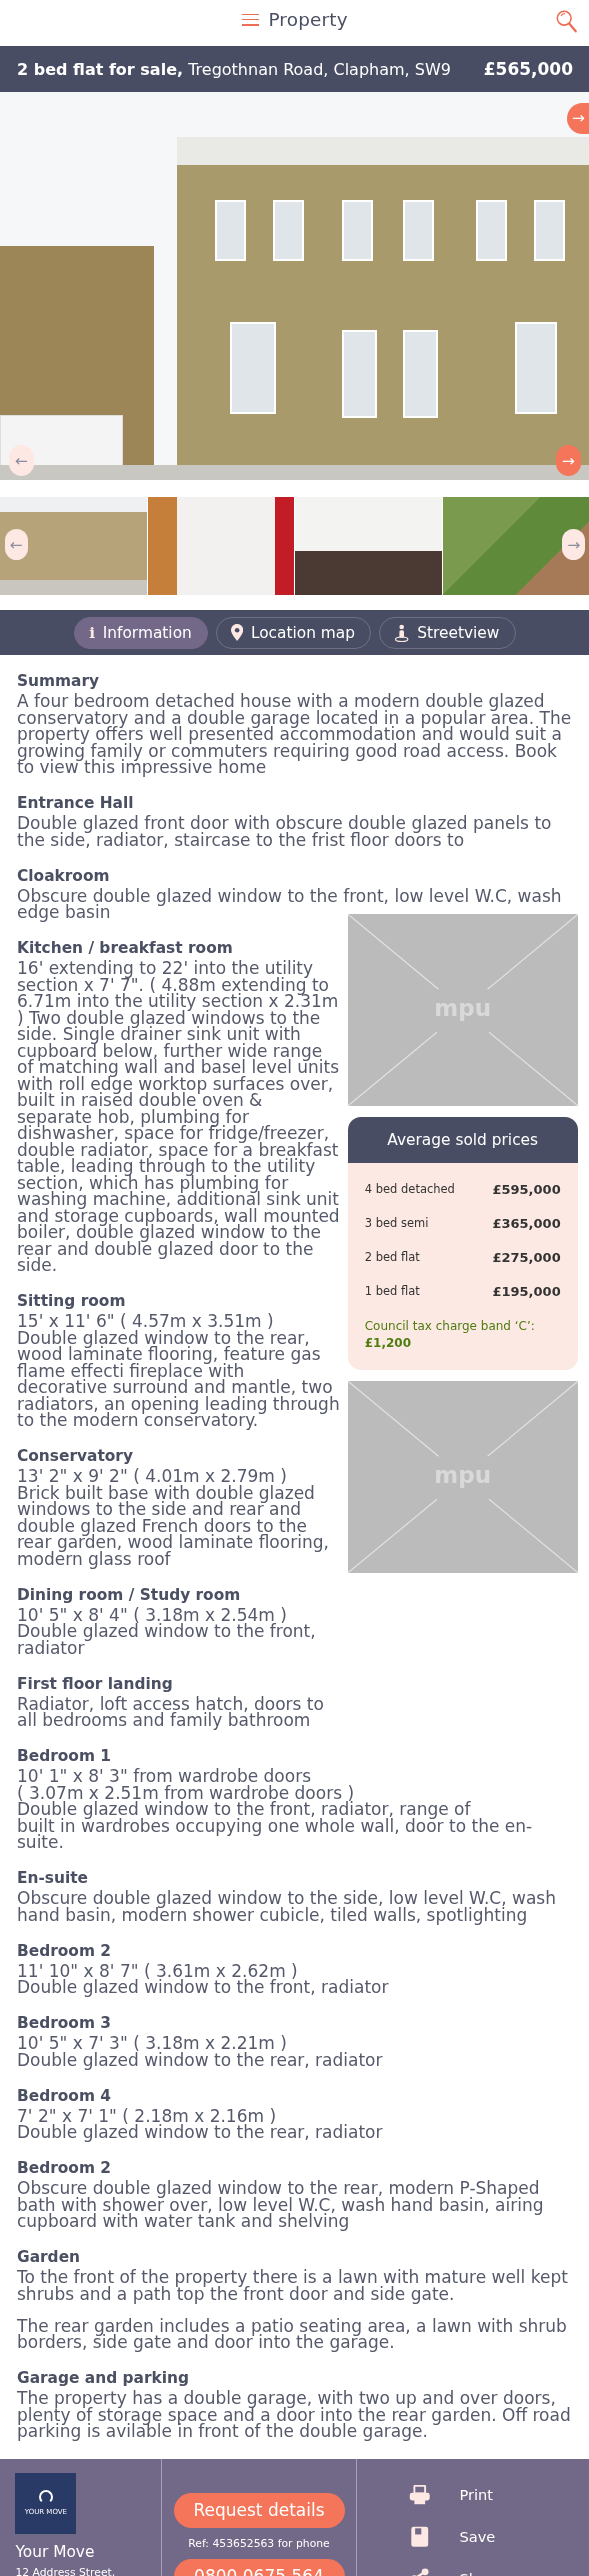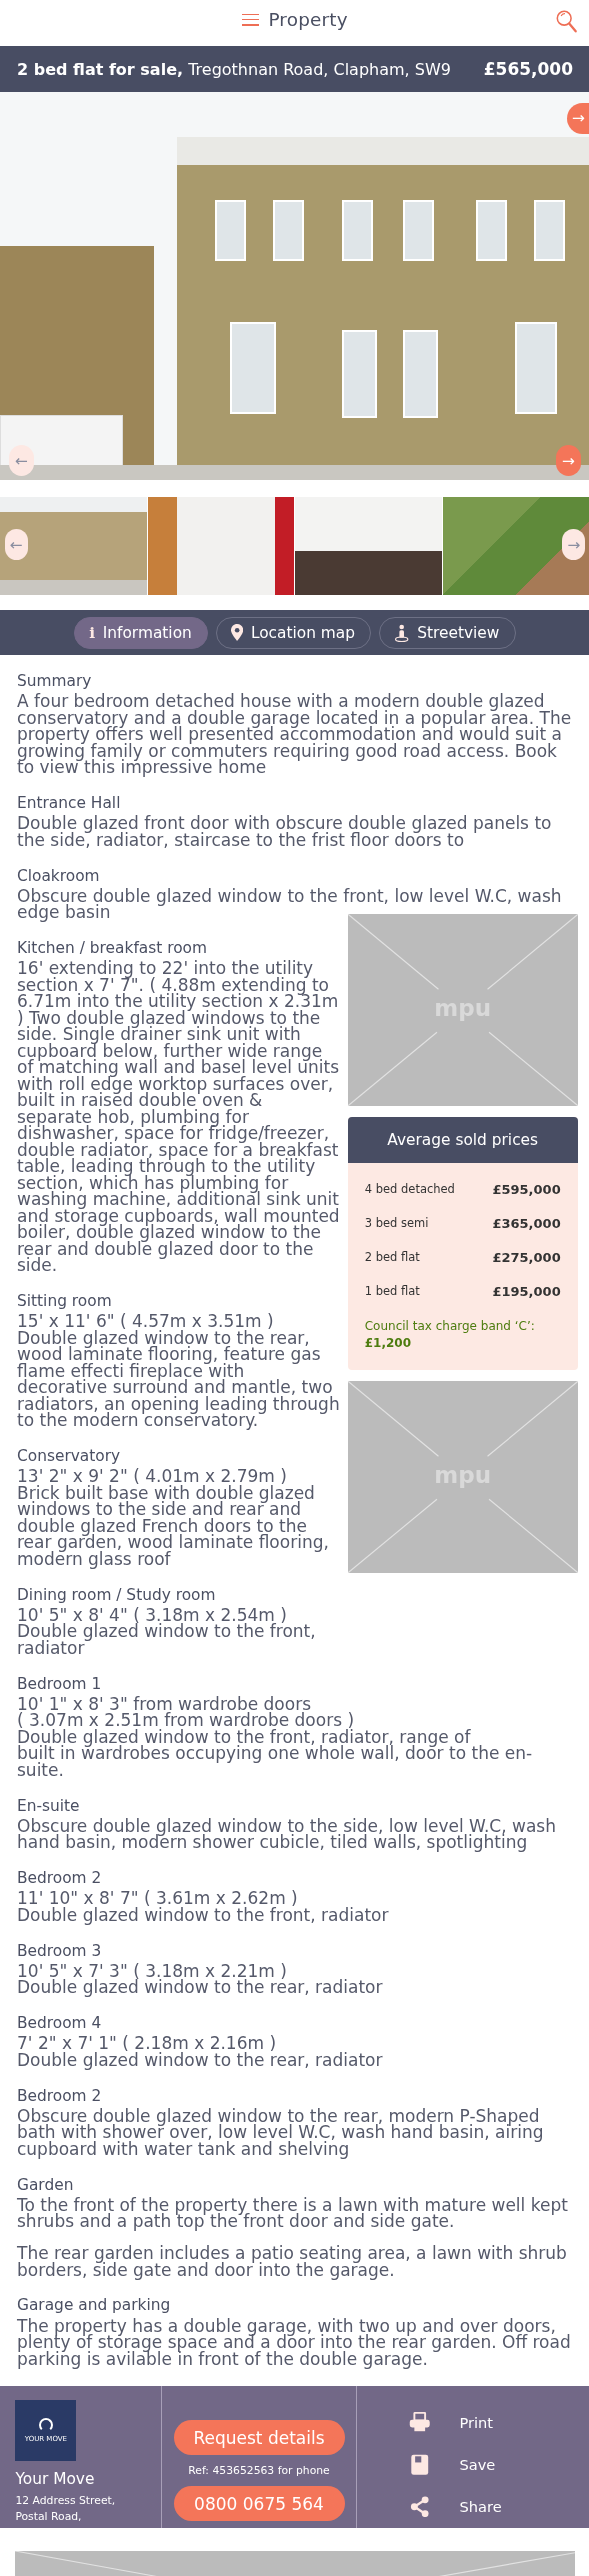--- a/index.html
+++ b/index.html
@@ -30,29 +30,29 @@
   .thumb.t2 { background: linear-gradient(90deg, #c67f3b 0 20%, #f2f1ef 20% 87%, #c21d26 87%); }
   .thumb.t3 { background: linear-gradient(180deg, #f3f3f2 0 55%, #4a3a33 55%); }
   .thumb.t4 { background: linear-gradient(135deg, #7a9a4d 0 40%, #5f8a3a 40% 70%, #a67a56 70%); }
   .thumbs .arrow-btn { top: 32px; }
   .tabsbar { background: #484d63; height: 45px; margin-top: 15.4px; display: flex; align-items: center; justify-content: center; gap: 7.7px; }
   .tab { height: 32px; border-radius: 16px; border: 0.8px solid #6d7085; color: #fff; font-size: 15.4px; display: flex; align-items: center; padding: 0 15.4px 0 14px; cursor: pointer; }
   .tab.active { background: #736888; border-color: #736888; }
   .tab .ic { margin-right: 7.7px; font-weight: bold; font-size: 15.4px; color: #fde8e3; }
   .content { position: relative; padding: 9.2px 17px 0 17px; min-height: 1536px; }
   .section { margin-top: 7.7px; }
-  .section h2 { font-size: 15.4px; font-weight: normal; color: #4a4f62; margin-bottom: 3.1px; }
+  .section h2 { font-size: 15.4px; font-weight: bold; color: #4a4f62; margin-bottom: 3.1px; }
   .section p { font-size: 17px; line-height: 16.5px; color: #55596a; }
   .section p + p { margin-top: 15.4px; }
   .narrow { width: 323px; }
   .sidebar { position: absolute; right: 12.3px; width: 230px; }
   .mpu { width: 230px; height: 192px; background: #bbbbbb; position: relative; overflow: hidden; }
   .mpu svg { position: absolute; inset: 0; }
   .mpu .lbl { position: absolute; left: 0; right: 0; top: 81px; text-align: center; color: #d9d9d9; font-weight: bold; font-size: 23px; }
-  .prices { width: 230px; margin: 10.8px 0; border-radius: 4px; overflow: hidden; background: #fde9e3; }
+  .prices { width: 230px; margin: 10.8px 0; border-radius: 13px; overflow: hidden; background: #fde9e3; }
   .prices .hd { background: #484d63; color: #fff; text-align: center; font-size: 15.4px; height: 46px; line-height: 46px; }
   .prices .row { display: flex; justify-content: space-between; padding: 0 17px; height: 34px; align-items: center; font-size: 11.5px; color: #333; }
   .prices .row b { font-size: 13px; color: #333; }
   .prices .tax { padding: 9.2px 17px 18.4px 17px; font-size: 12px; color: #4d7c0f; line-height: 17px; }
   .prices .tax b { display: block; }
   .agent { background: #726887; margin-top: 19px; height: 142px; display: flex; color: #fff; }
   .agent .col1 { width: 162px; padding: 14px 15.4px; border-right: 0.8px solid #a89fb8; }
   .agent .logo { width: 61px; height: 61px; background: #2a3a66; display: flex; flex-direction: column; align-items: center; justify-content: center; font-size: 7px; color: #fff; }
   .agent .logo .ring { width: 14px; height: 14px; border: 2.3px solid #fff; border-radius: 50%; margin-bottom: 3.1px; border-bottom-color: transparent; }
   .agent .name { font-size: 15.4px; margin-top: 9.2px; }
@@ -223,20 +223,24 @@
   <div class="section narrow" style="margin-top:18.4px">
       <h2>Conservatory</h2>
       <p style="white-space:pre-line">13' 2" x 9' 2" ( 4.01m x 2.79m )
 Brick built base with double glazed windows to the side and rear and double glazed French doors to the rear garden, wood laminate flooring, modern glass roof</p>
     </div>
   <div class="section narrow" style="margin-top:18.4px">
       <h2>Dining room / Study room</h2>
       <p style="white-space:pre-line">10' 5" x 8' 4" ( 3.18m x 2.54m )
 Double glazed window to the front, radiator</p>
     </div>
+  <div class="section narrow" style="margin-top:18.4px">
+      <h2>First floor landing</h2>
+      <p>Radiator, loft access hatch, doors to all bedrooms and family bathroom</p>
+    </div>
   <div class="section" style="margin-top:18.4px">
       <h2>Bedroom 1</h2>
       <p style="white-space:pre-line">10' 1" x 8' 3" from wardrobe doors
 ( 3.07m x 2.51m from wardrobe doors )
 Double glazed window to the front, radiator, range of
 built in wardrobes occupying one whole wall, door to the en-suite.</p>
     </div>
   <div class="section" style="margin-top:18.4px">
       <h2>En-suite</h2>
       <p>Obscure double glazed window to the side, low level W.C, wash hand basin, modern shower cubicle, tiled walls, spotlighting</p>

